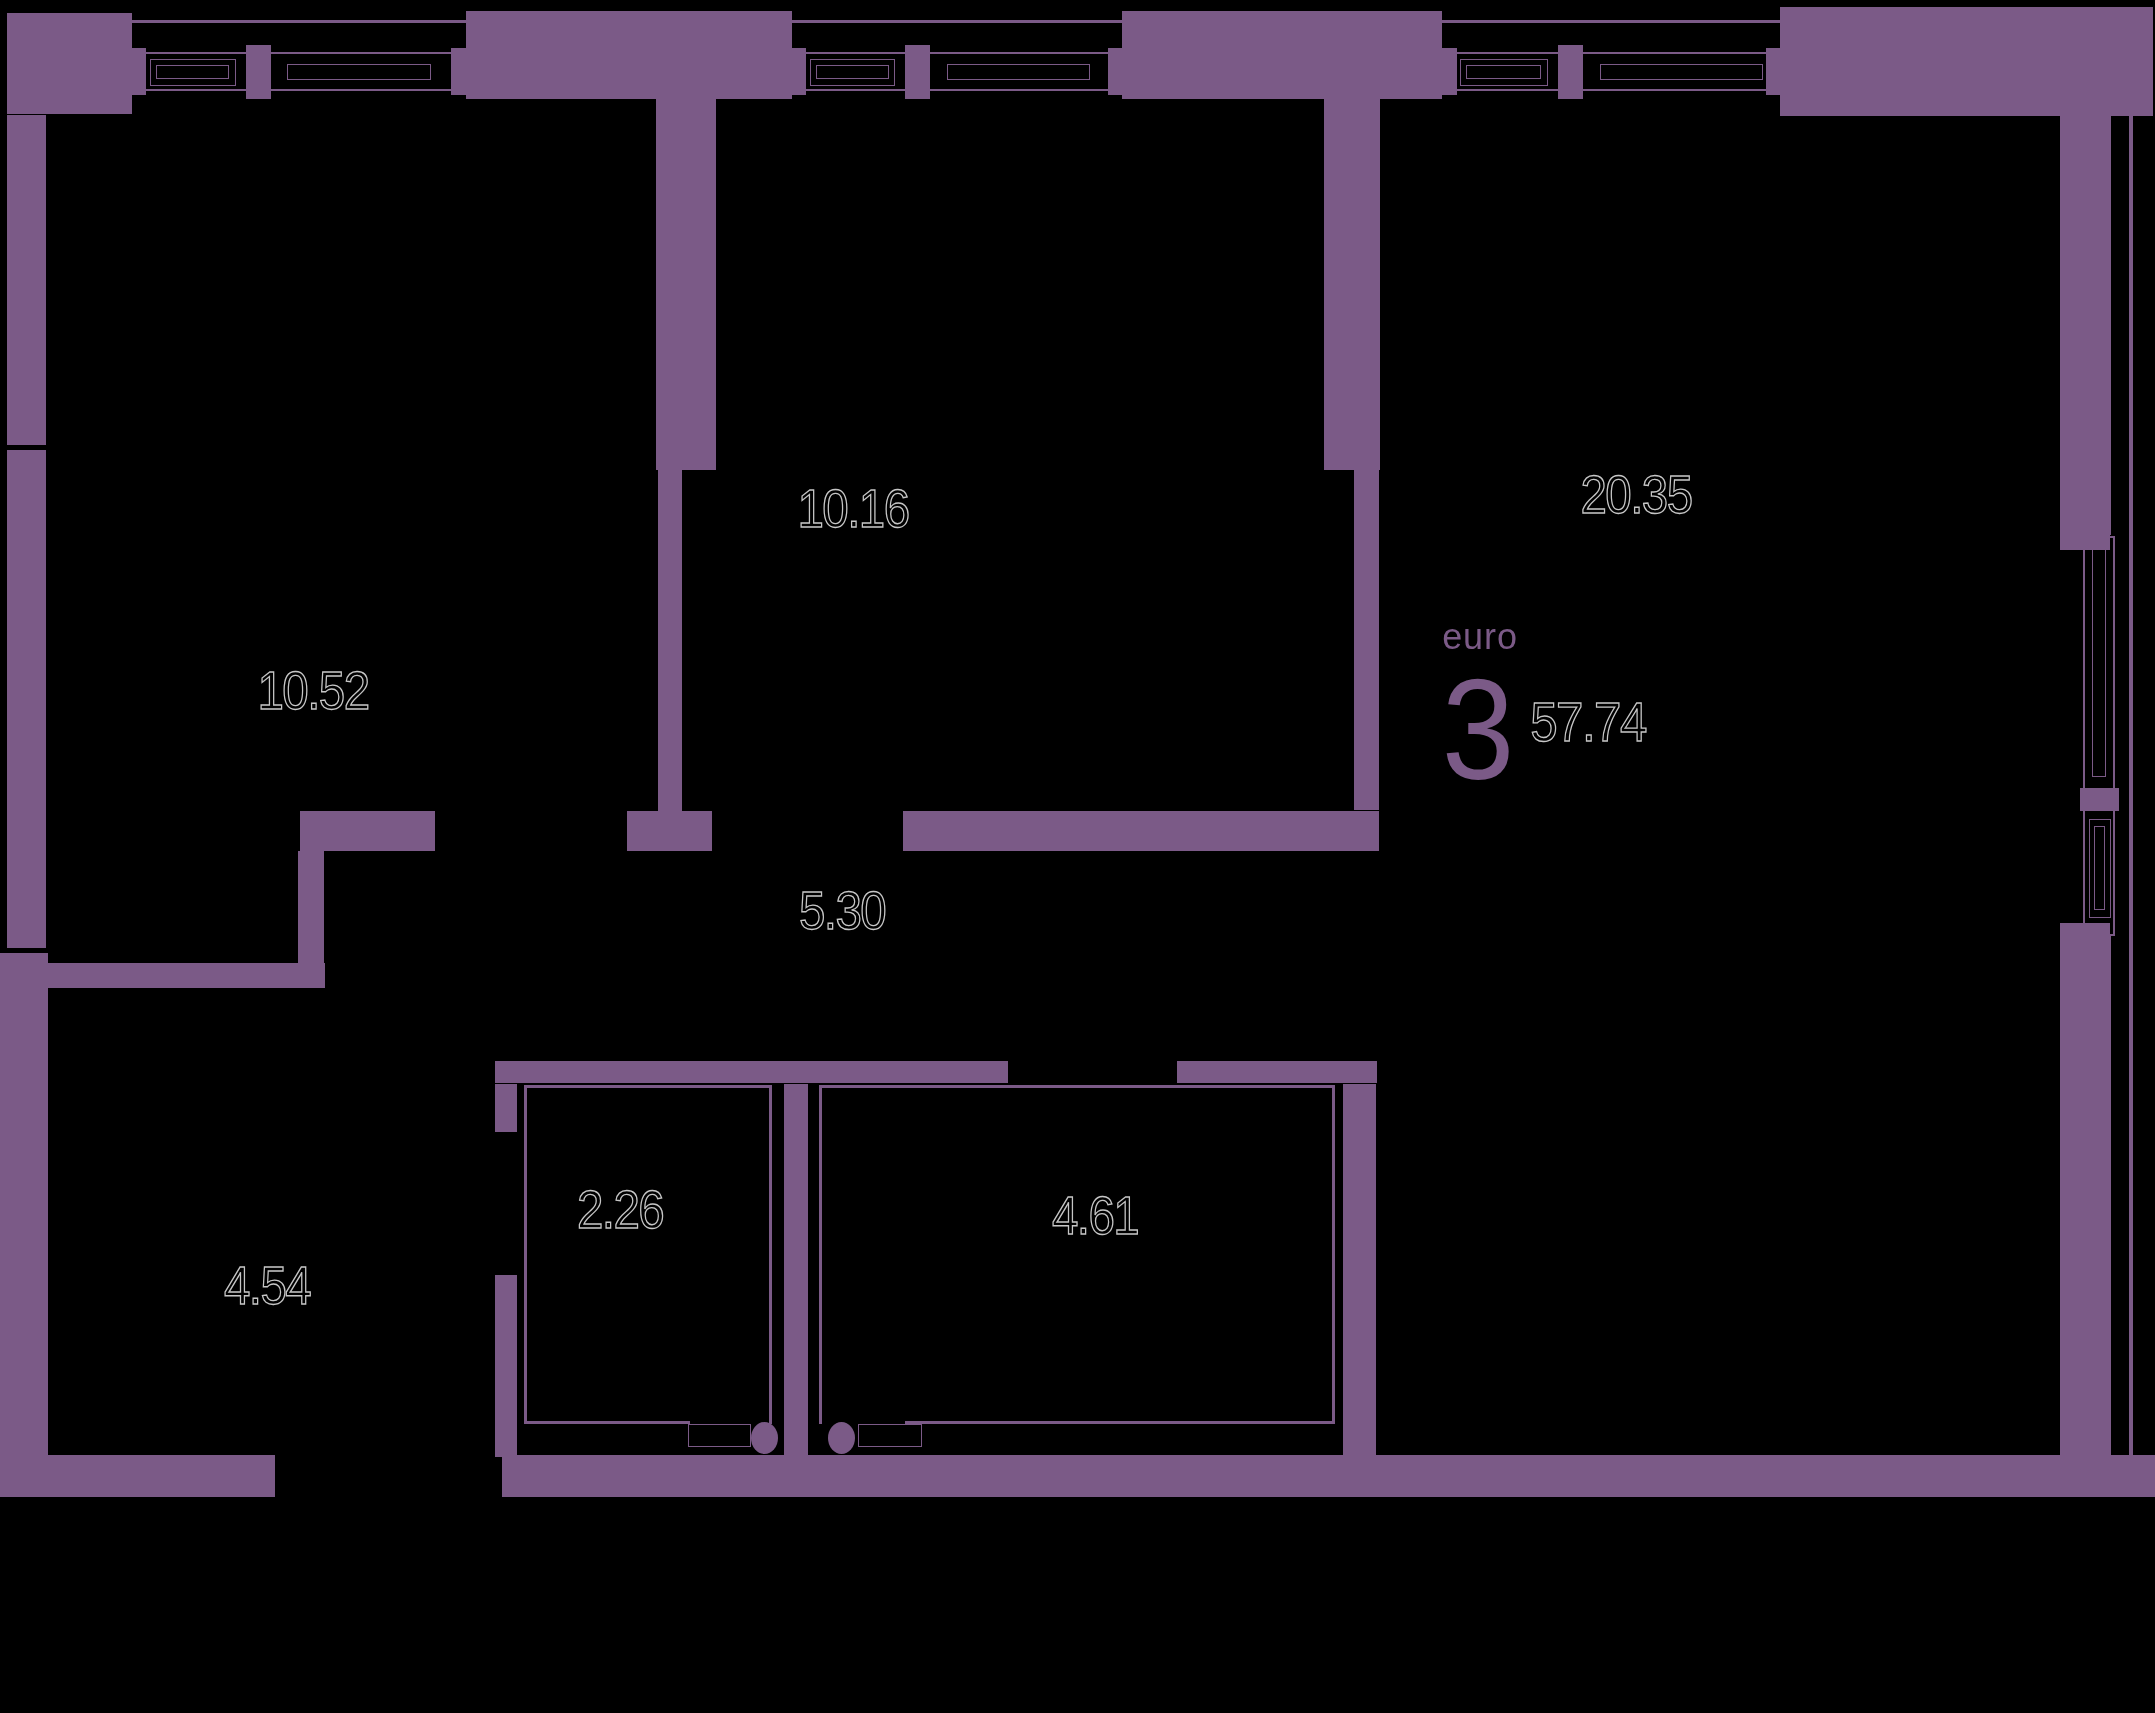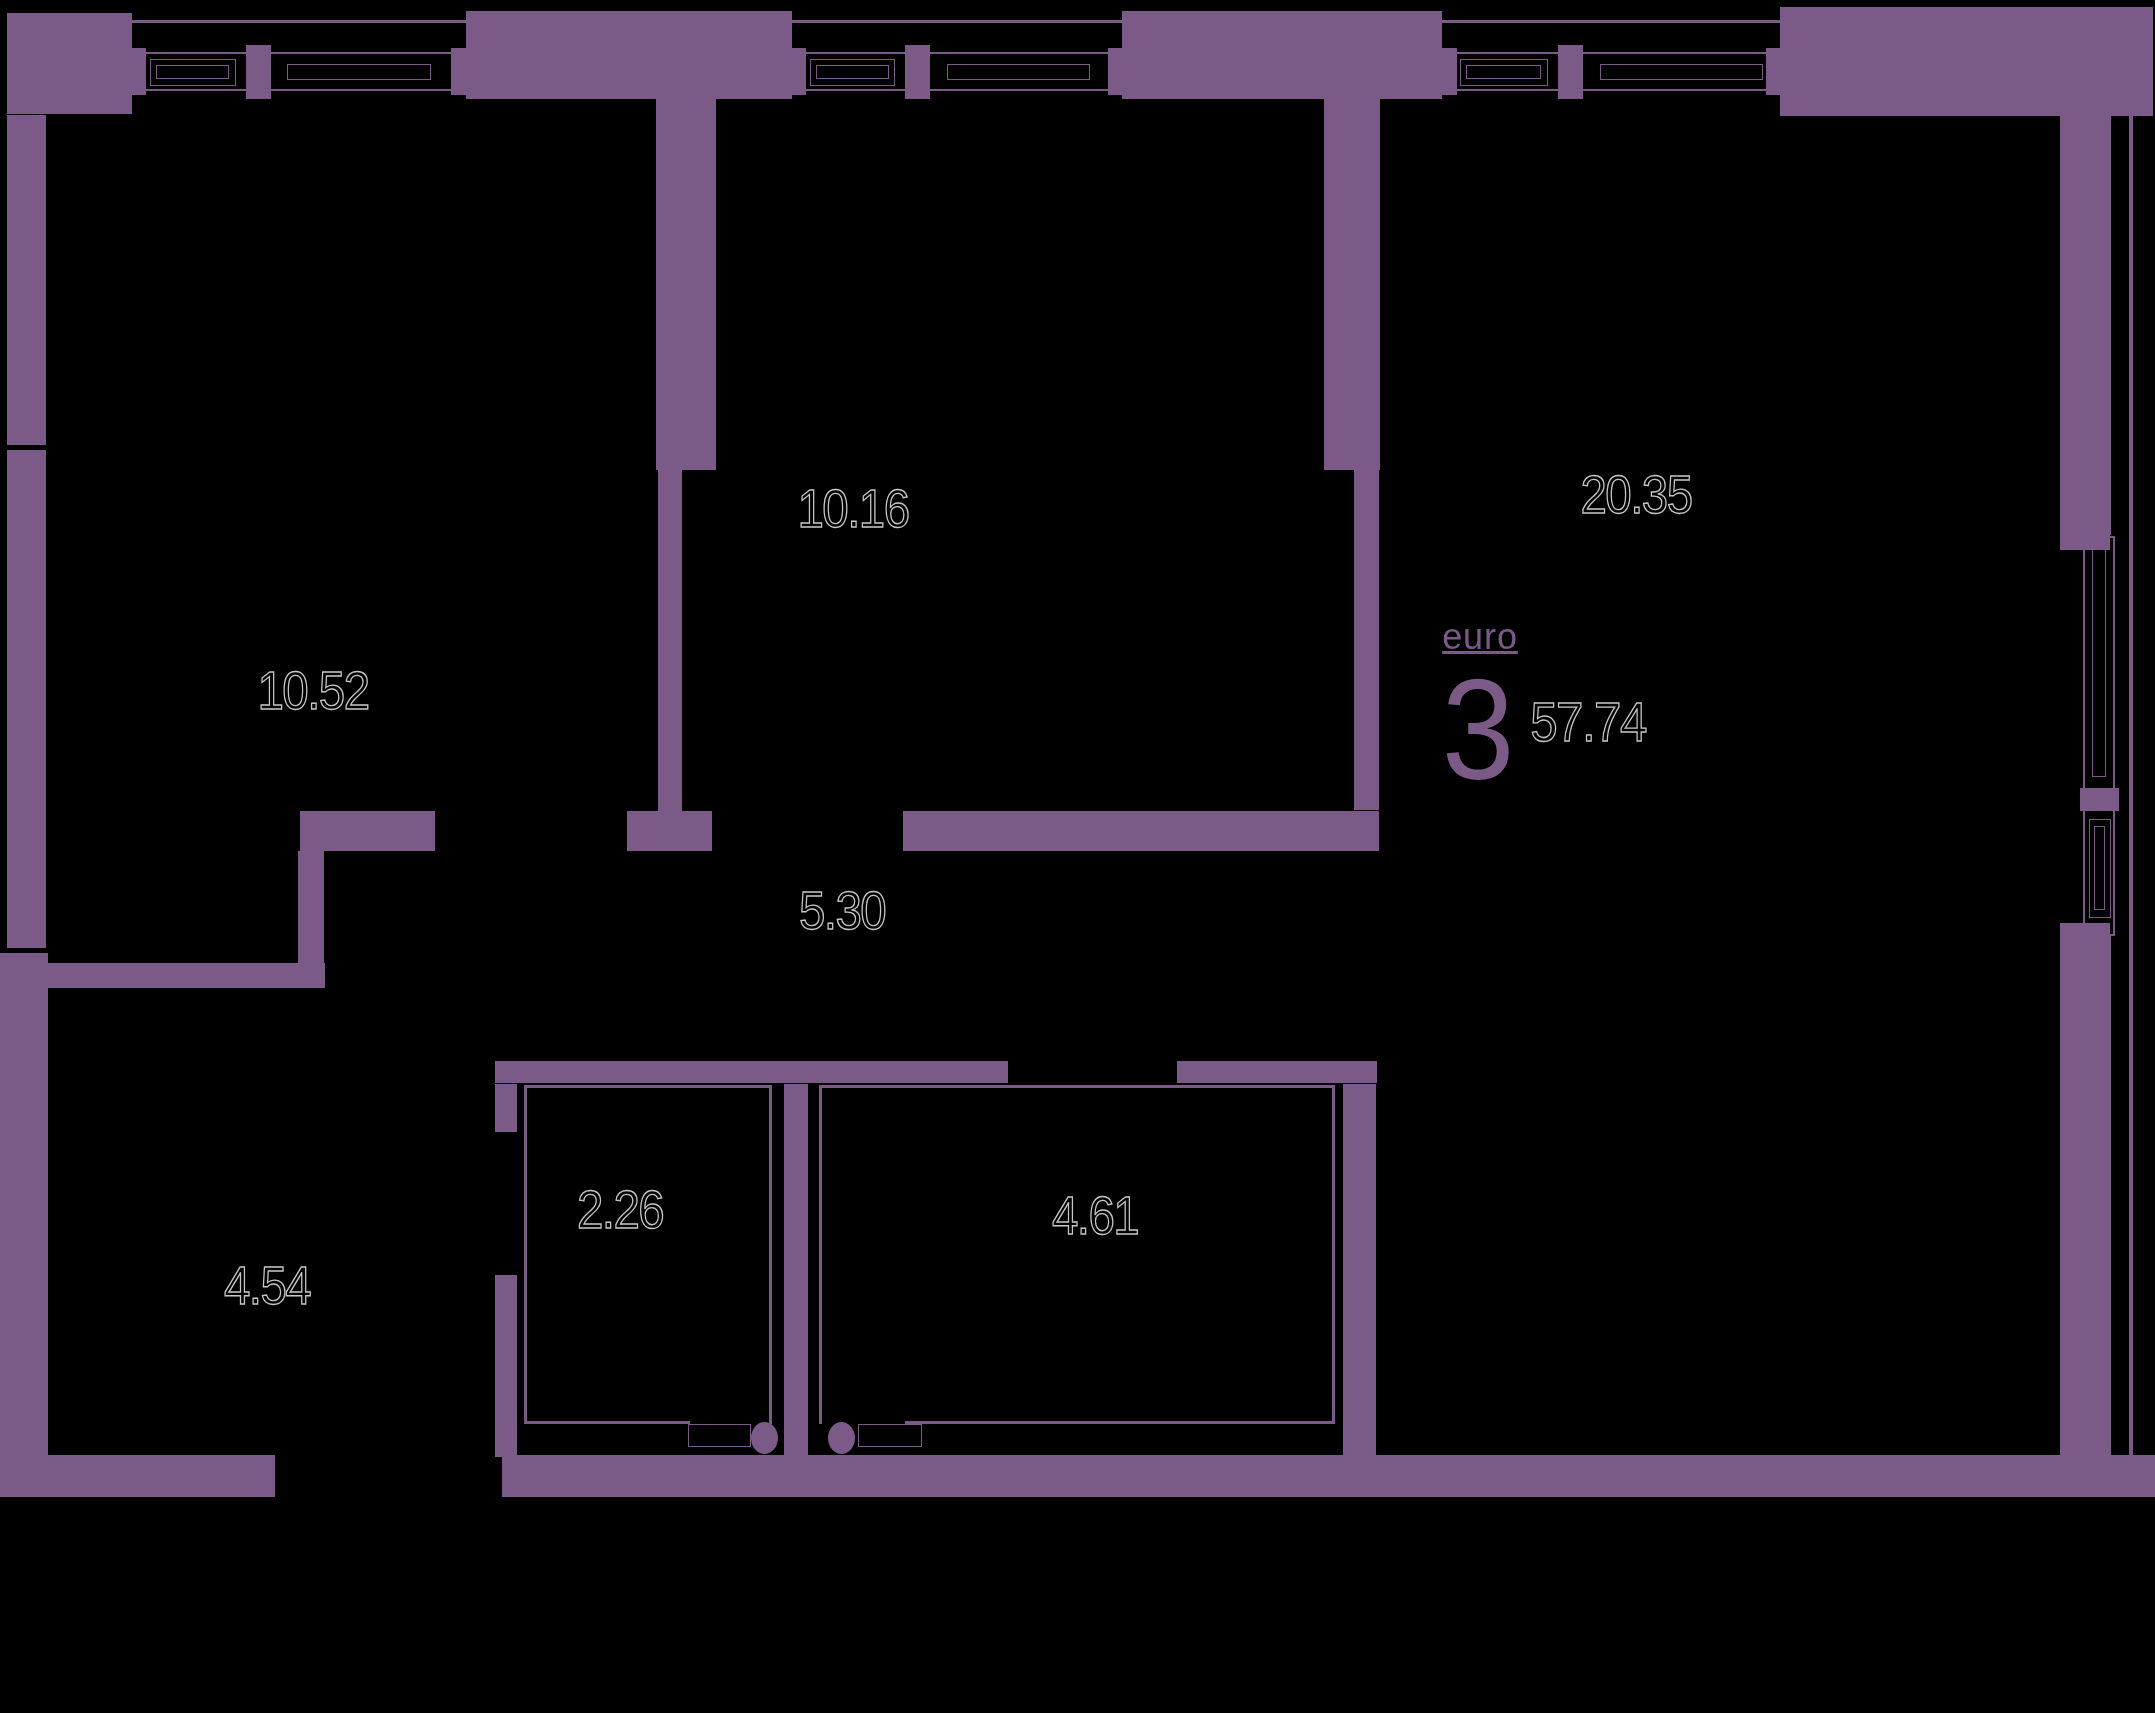--- a/index.html
+++ b/index.html
@@ -152,18 +152,18 @@
   <div class="sash-inner" style="left:2094px;top:826px;width:10.7px;height:84px;"></div>
 
   <div class="area-label" style="left:313px;top:690px;">10.52</div>
   <div class="area-label" style="left:853px;top:508px;">10.16</div>
   <div class="area-label" style="left:1636px;top:494px;">20.35</div>
   <div class="area-label" style="left:842px;top:910px;">5.30</div>
   <div class="area-label" style="left:620px;top:1209px;">2.26</div>
   <div class="area-label" style="left:1095px;top:1215px;">4.61</div>
   <div class="area-label" style="left:267px;top:1285px;">4.54</div>
 
-  <div class="brand-euro" style="left:1480px;top:637px;text-decoration:underline;">euro</div>
+  <div class="brand-euro" style="left:1480px;top:637px;">euro</div>
   <div class="brand-count" style="left:1478px;top:730px;">3</div>
   <div class="brand-area" style="left:1588px;top:721px;">57.74</div>
 
 </div>
 
 
 </body></html>

